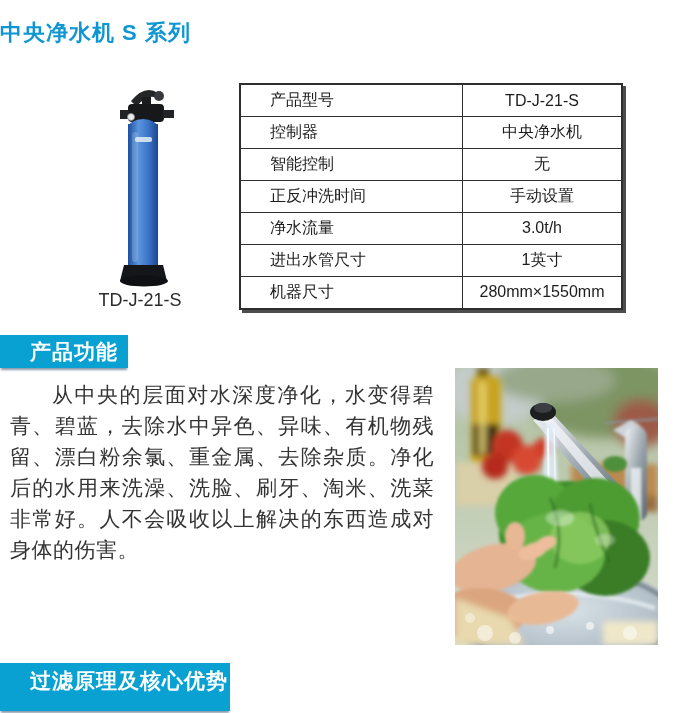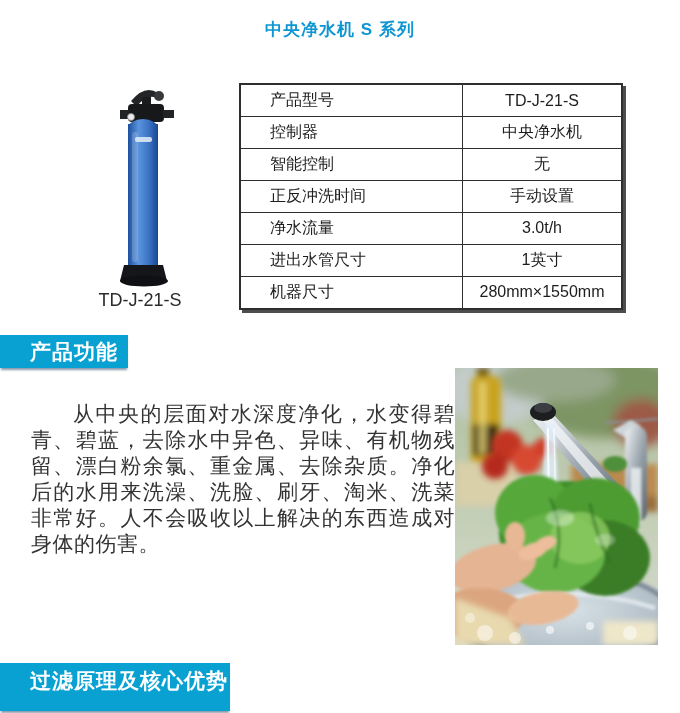--- a/index.html
+++ b/index.html
@@ -6,22 +6,22 @@
   .page {
     position: relative;
     width: 680px; height: 713px;
     background: #ffffff;
     overflow: hidden;
     font-family: "Liberation Sans", "DejaVu Sans", sans-serif;
     color: #333333;
   }
   .page-title {
     position: absolute; top: 18px; left: 0; width: 680px;
-    text-align: center;
-    font-size: 17px; font-weight: bold; letter-spacing: 1px;
+    text-align: left;
+    font-size: 22px; font-weight: bold; letter-spacing: 1px;
     color: #0e96d3;
   }
   .tank-wrap { position: absolute; left: 95px; top: 84px; width: 105px; height: 206px; }
   .product-caption {
     position: absolute; left: 80px; top: 290px; width: 120px;
     text-align: center; font-size: 18px; color: #2b2b2b;
   }
   .spec-table {
     position: absolute; left: 239px; top: 83px;
     width: 384px; height: 227px;
@@ -43,26 +43,25 @@
     background: #09a0d2;
     color: #ffffff; font-size: 21px; font-weight: bold;
     line-height: 33px; padding-left: 30px;
     letter-spacing: 1px;
     box-sizing: border-box;
     box-shadow: 0 3px 2px -1px rgba(20,50,90,0.5);
   }
   .banner-features { top: 335px; width: 128px; }
   .banner-principle { top: 663px; width: 230px; height: 48px; line-height: 36px; }
   .feature-text {
-    position: absolute; left: 10px; top: 401px; width: 424px;
-    font-size: 21px; line-height: 26px; letter-spacing: 0.5px;
+    position: absolute; left: 10px; top: 379px; width: 424px;
+    font-size: 21px; line-height: 31px; letter-spacing: 0.5px;
     color: #333333;
     text-indent: 2em;
     text-align: justify;
-    margin-left: 21px;
   }
   .photo-wrap { position: absolute; left: 455px; top: 368px; width: 203px; height: 277px; }
 </style>
 </head>
 <body>
 
 <div class="page">
 
   <div class="page-title">中央净水机 S 系列</div>
 

